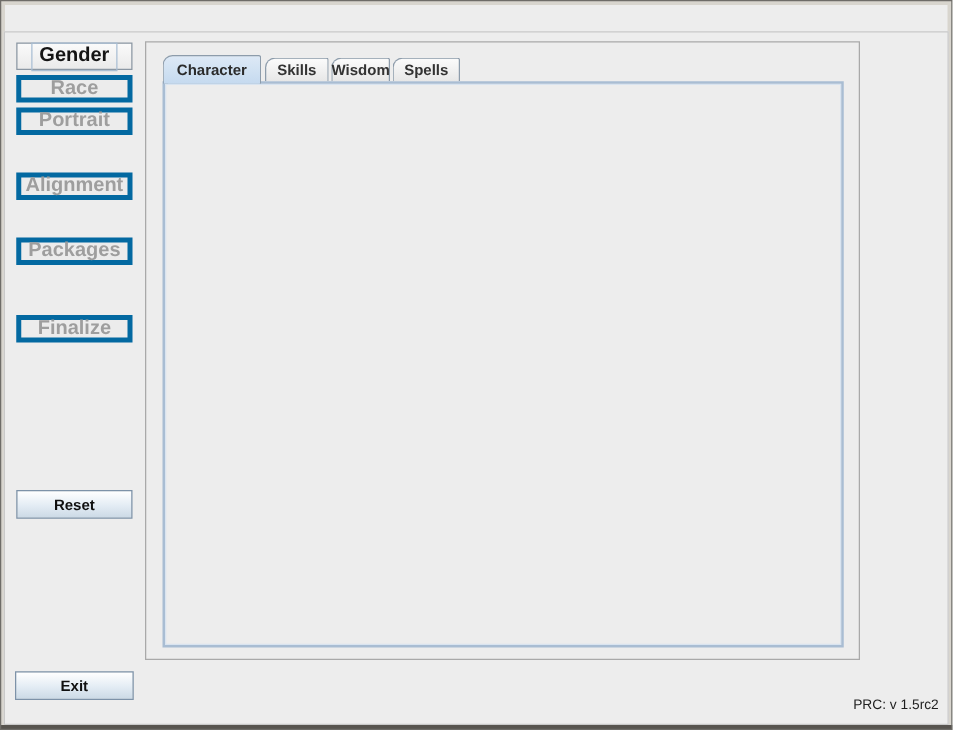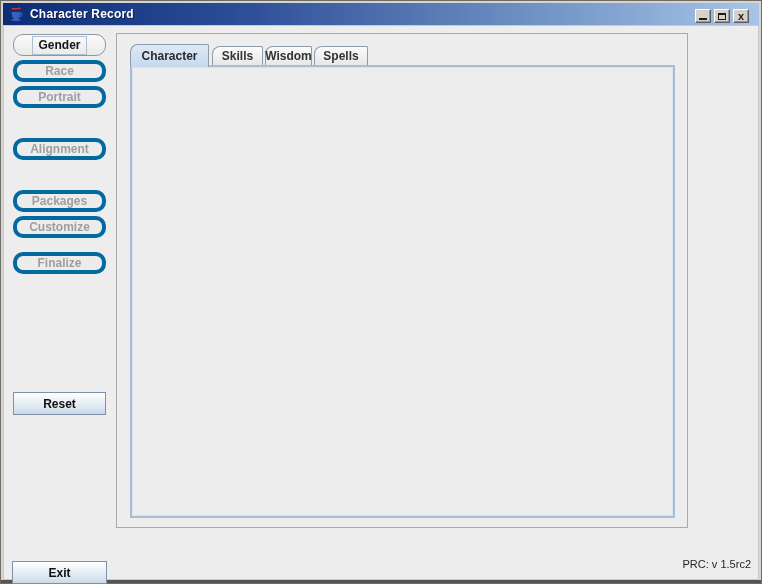--- a/index.html
+++ b/index.html
@@ -40,22 +40,22 @@
 
   
   .client {
     position:absolute; left:3px; top:25px; right:3px; bottom:4px;
     background:#EDEDED; border:1px solid #c9c9c9;
   }
 
   
   .side-btn {
     position:absolute; left:13px; width:93px; height:22px;
-    font-size:12px; font-weight:bold; text-align:center;
-    display:flex; align-items:center; justify-content:center;border-radius:10px;
+    font-size:16px; font-weight:bold; text-align:center;
+    display:flex; align-items:center; justify-content:center;
   }
   .side-btn.disabled { background:#ECECEC; border:4px solid #0369a1; color:#9e9e9e; }
   .side-btn.enabled  { background:linear-gradient(#fafafa,#eaeaea); border:1px solid #8b97a3; color:#141414; }
   .focus-rect { border:1px solid #a9bed3; padding:1px 5px 2px 5px; }
 
   .action-btn {
     position:absolute; left:13px; width:93px; height:23px;
     background:linear-gradient(#ffffff 0%,#e3ecf4 55%,#ccdae6 100%);
     border:1px solid #7d92a8; color:#101010;
     font-size:12px; font-weight:bold;
@@ -139,57 +139,34 @@
     border:1px solid #9a9a9a; display:flex; align-items:center; justify-content:center;
   }
 
   .prc-label { position:absolute; right:11px; top:558px; font-size:11px; color:#1f1f1f; }
 </style>
 </head>
 <body>
 
 <div class="window">
 
-  <div class="titlebar">
-    <span class="java-icon">
-      <svg width="16" height="16" viewBox="0 0 16 16">
-        <path d="M4 3 C6 2, 7 3.5, 9 2.6 C11 1.8, 12 2.6, 12.5 2" stroke="#d43a2a" stroke-width="1.4" fill="none"></path>
-        <path d="M3.5 6 C3.5 11, 5.5 13.5, 8 13.5 C10.5 13.5, 12.5 11, 12.5 6 Z" fill="#3b5fc0"></path>
-        <path d="M12.5 7 C14.5 7, 14.8 10, 12 10.6" stroke="#3b5fc0" stroke-width="1.2" fill="none"></path>
-        <ellipse cx="8" cy="14" rx="5" ry="1" fill="#3b5fc0"></ellipse>
-      </svg>
-    </span>
-    <span class="title-text">Character Record</span>
-    <span class="win-btns">
-      <span class="win-btn">
-          <span class="glyph-min"></span>
-        </span>
-      <span class="win-btn">
-          <span class="glyph-max"></span>
-        </span>
-      <span class="win-btn">
-          <span class="glyph-close">x</span>
-        </span>
-    </span>
-  </div>
 
   <div class="client"></div>
 
   <div class="side-btn enabled" style="top:34px">
     <span class="focus-rect">Gender</span>
   </div>
   <div class="side-btn disabled" style="top:60px">Race</div>
   <div class="side-btn disabled" style="top:86px">Portrait</div>
   <div class="side-btn disabled" style="top:138px">Alignment</div>
   <div class="side-btn disabled" style="top:190px">Packages</div>
-  <div class="side-btn disabled" style="top:216px">Customize</div>
   <div class="side-btn disabled" style="top:252px">Finalize</div>
 
   <div class="action-btn" style="top:392px">Reset</div>
-  <div class="action-btn" style="top:561px; left:12px; width:95px">Exit</div>
+  <div class="action-btn" style="top:537px; left:12px; width:95px">Exit</div>
 
   <div class="main-panel"></div>
   <div class="tab tab-0 selected">Character</div>
   <div class="tab tab-1">Skills</div>
   <div class="tab tab-2">Wisdom</div>
   <div class="tab tab-3">Spells</div>
   <div class="content"></div>
 
   <div class="portrait">
     <div class="p-glow"></div>

